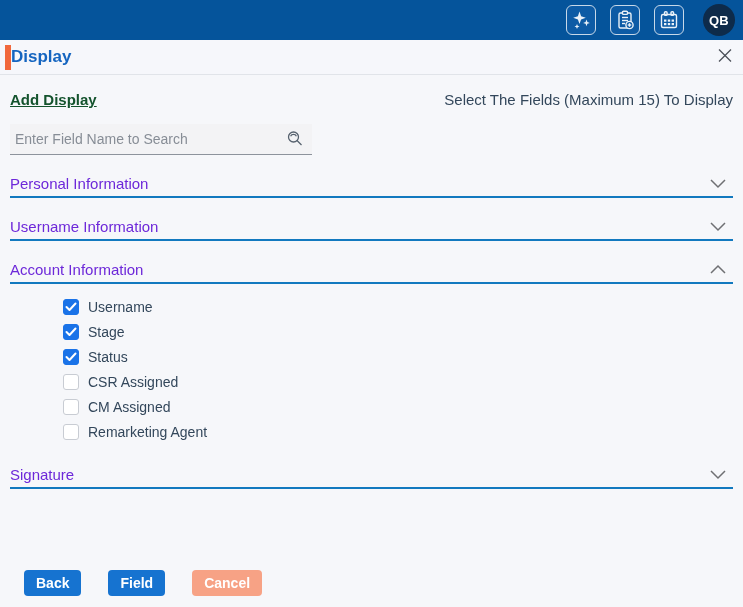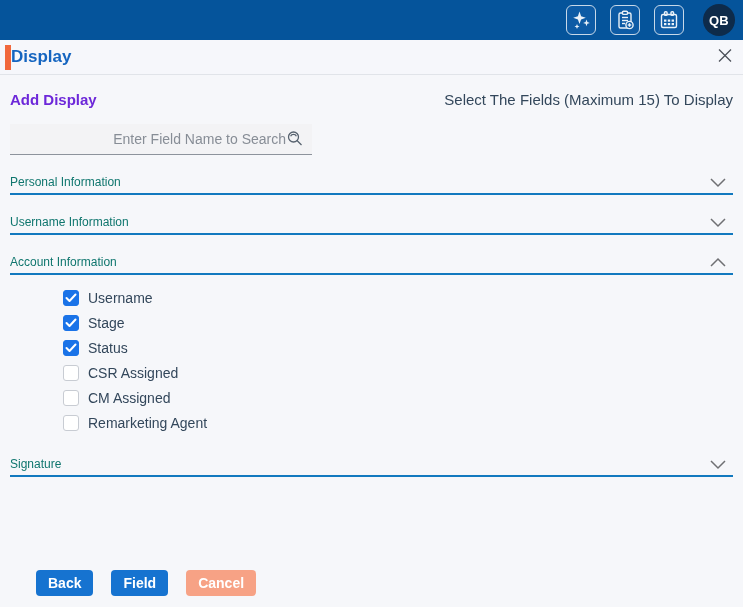--- a/index.html
+++ b/index.html
@@ -43,61 +43,61 @@
   .panel-title { color:#1565c0; font-size:17px; font-weight:bold; }
   .close-btn {
     position:absolute; right:8px; top:50%; transform:translateY(-50%);
     background:none; border:none; cursor:pointer; padding:2px;
     color:#4a4f57; display:flex;
   }
 
   
   .content { padding:16px 10px 0 10px; }
   .subhead-row { display:flex; justify-content:space-between; align-items:baseline; }
-  .add-display { font-size:15px; font-weight:bold; color:#6d28d9; }
+  .add-display { font-size:15px; font-weight:bold; color:#14532d;text-decoration:underline; }
   .hint { font-size:15px; font-weight:500; color:#33475b; }
 
   .search-box {
     margin-top:16px; width:302px; height:31px;
     background:#f3f3f5; border-bottom:1px solid #8d939c;
     display:flex; align-items:center; padding:0 8px 0 5px;
   }
   .search-box input {
     flex:1; border:none; background:transparent; outline:none;
-    font-family:"Liberation Sans", sans-serif; font-size:14px; color:#33475b;text-align:right;
+    font-family:"Liberation Sans", sans-serif; font-size:14px; color:#33475b;
   }
   .search-box input::placeholder { color:#878d96; opacity:1; }
   .search-icon { flex:0 0 auto; cursor:pointer; display:flex; }
 
   
   .section { margin-top:14px; }
   .section:first-of-type { margin-top:12px; }
   .section-header {
     display:flex; justify-content:space-between; align-items:center;
     padding:6px 2px 4px 0; border-bottom:2px solid #1279bf; cursor:pointer;
   }
-  .section-label { font-size:12px; color:#0f766e; }
+  .section-label { font-size:15px; color:#6d28d9; }
   .chev { display:flex; color:#6f7073; margin-right:4px; }
   .chev.up { transform:rotate(180deg); }
 
   
   .field-list { padding:10px 0 2px 10px; }
   .cb-row { display:flex; align-items:center; height:25px; cursor:pointer;padding-left:43px; }
   .cb {
     width:16px; height:16px; border-radius:3px;
     border:1px solid #c8ccd3; background:#ffffff;
     display:flex; align-items:center; justify-content:center; flex:0 0 auto;
   }
   .cb svg { display:none; }
   .cb.checked { background:#1a73e8; border-color:#1a73e8; }
   .cb.checked svg { display:block; }
   .cb-label { margin-left:9px; font-size:14px; color:#33475b; }
 
   
-  .footer { position:absolute; left:36px; bottom:11px; display:flex; gap:18px; }
+  .footer { position:absolute; left:24px; bottom:11px; display:flex; gap:27px; }
   .btn {
     border:none; border-radius:4px; padding:4px 12px;
     font-family:"Liberation Sans", sans-serif;
     font-size:14px; font-weight:bold; color:#ffffff; cursor:pointer;
     min-width:44px; height:26px;
   }
   .btn-primary { background:#1673d0; }
   .btn-cancel { background:#f7a285; }
 </style>
 </head>

